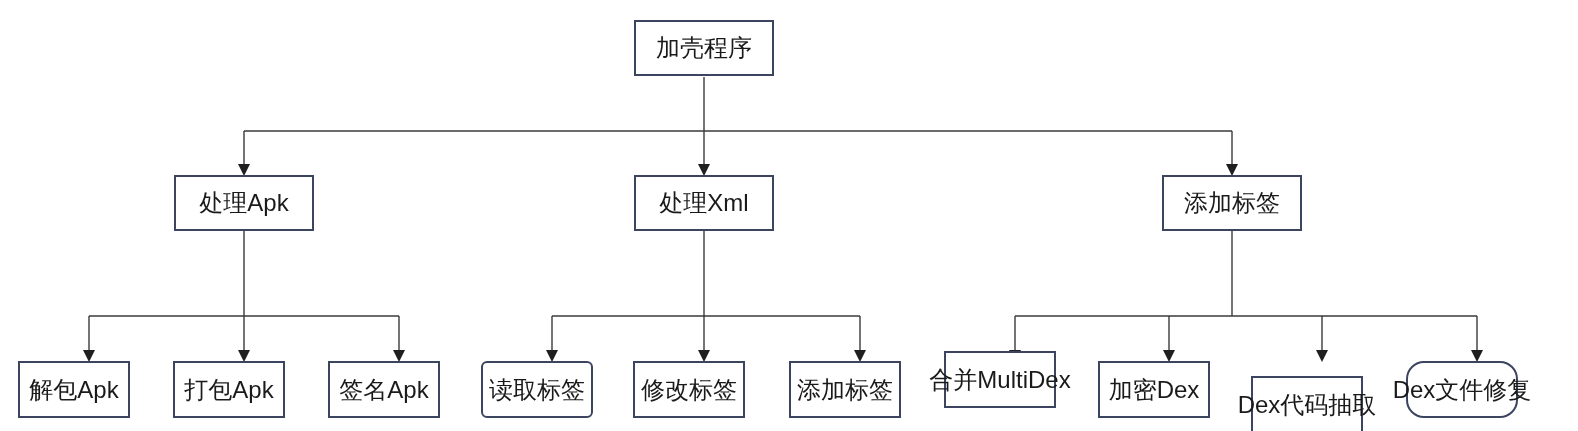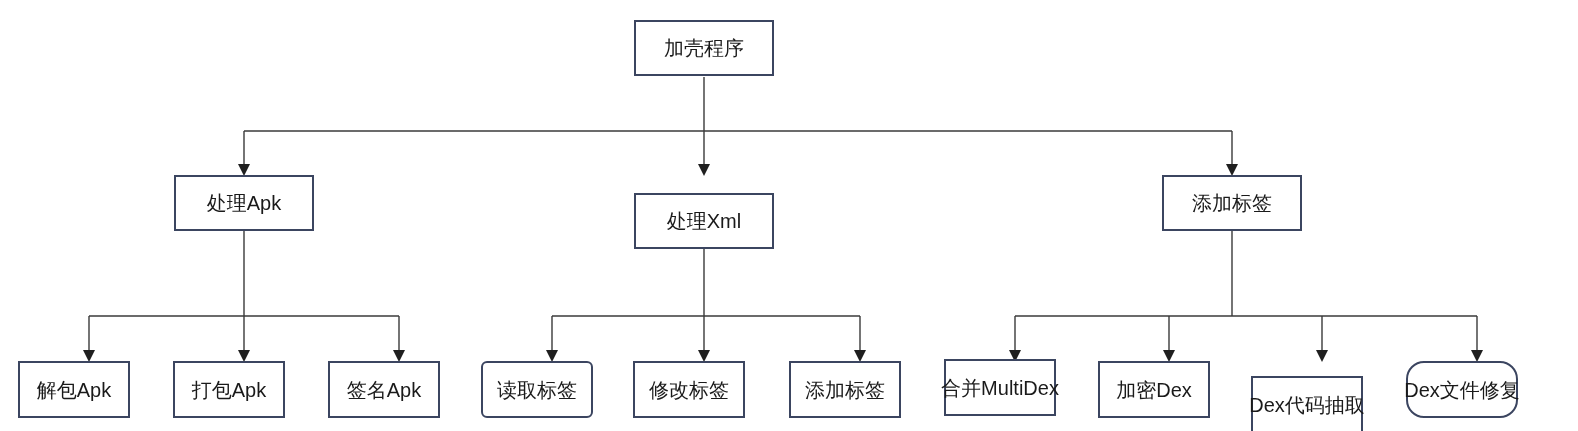--- a/index.html
+++ b/index.html
@@ -32,21 +32,21 @@
   }
   .node {
     position: absolute;
     box-sizing: border-box;
     background: var(--box-fill, #ffffff);
     border: 2px solid var(--box-border, #3b4560);
     color: var(--text, #1a1a1a);
     display: flex;
     align-items: center;
     justify-content: center;
-    font-size: 20px;
+    font-size: 24px;
     line-height: 1;
     white-space: nowrap;
   }
   .node.level-mid, .node.level-root { width: 140px; height: 56px; }
   .node.level-leaf { width: 112px; height: 57px; }
 </style>
 </head>
 <body>
 
 <div class="stage">
@@ -93,21 +93,21 @@
     <polygon points="1471,350 1483,350 1477,362"></polygon>
   </svg>
 
   <div class="node level-root" style="left:634px; top:20px;">
     <span>加壳程序</span>
   </div>
 
   <div class="node level-mid" style="left:174px; top:175px;">
     <span>处理Apk</span>
   </div>
-  <div class="node level-mid" style="left:634px; top:175px;margin-top:18px;">
+  <div class="node level-mid" style="left:634px; top:175px;">
     <span>处理Xml</span>
   </div>
   <div class="node level-mid" style="left:1162px; top:175px;">
     <span>添加标签</span>
   </div>
 
   <div class="node level-leaf" style="left:18px; top:361px;">
     <span>解包Apk</span>
   </div>
   <div class="node level-leaf" style="left:173px; top:361px;">
@@ -120,21 +120,21 @@
   <div class="node level-leaf" style="left:481px; top:361px;border-radius:6px;">
     <span>读取标签</span>
   </div>
   <div class="node level-leaf" style="left:633px; top:361px;">
     <span>修改标签</span>
   </div>
   <div class="node level-leaf" style="left:789px; top:361px;">
     <span>添加标签</span>
   </div>
 
-  <div class="node level-leaf" style="left:944px; top:359px;">
+  <div class="node level-leaf" style="left:944px; top:351px;">
     <span>合并MultiDex</span>
   </div>
   <div class="node level-leaf" style="left:1098px; top:361px;align-items:center;">
     <span>加密Dex</span>
   </div>
   <div class="node level-leaf" style="left:1251px; top:376px;">
     <span>Dex代码抽取</span>
   </div>
   <div class="node level-leaf" style="left:1406px; top:361px;border-radius:18px;">
     <span>Dex文件修复</span>

